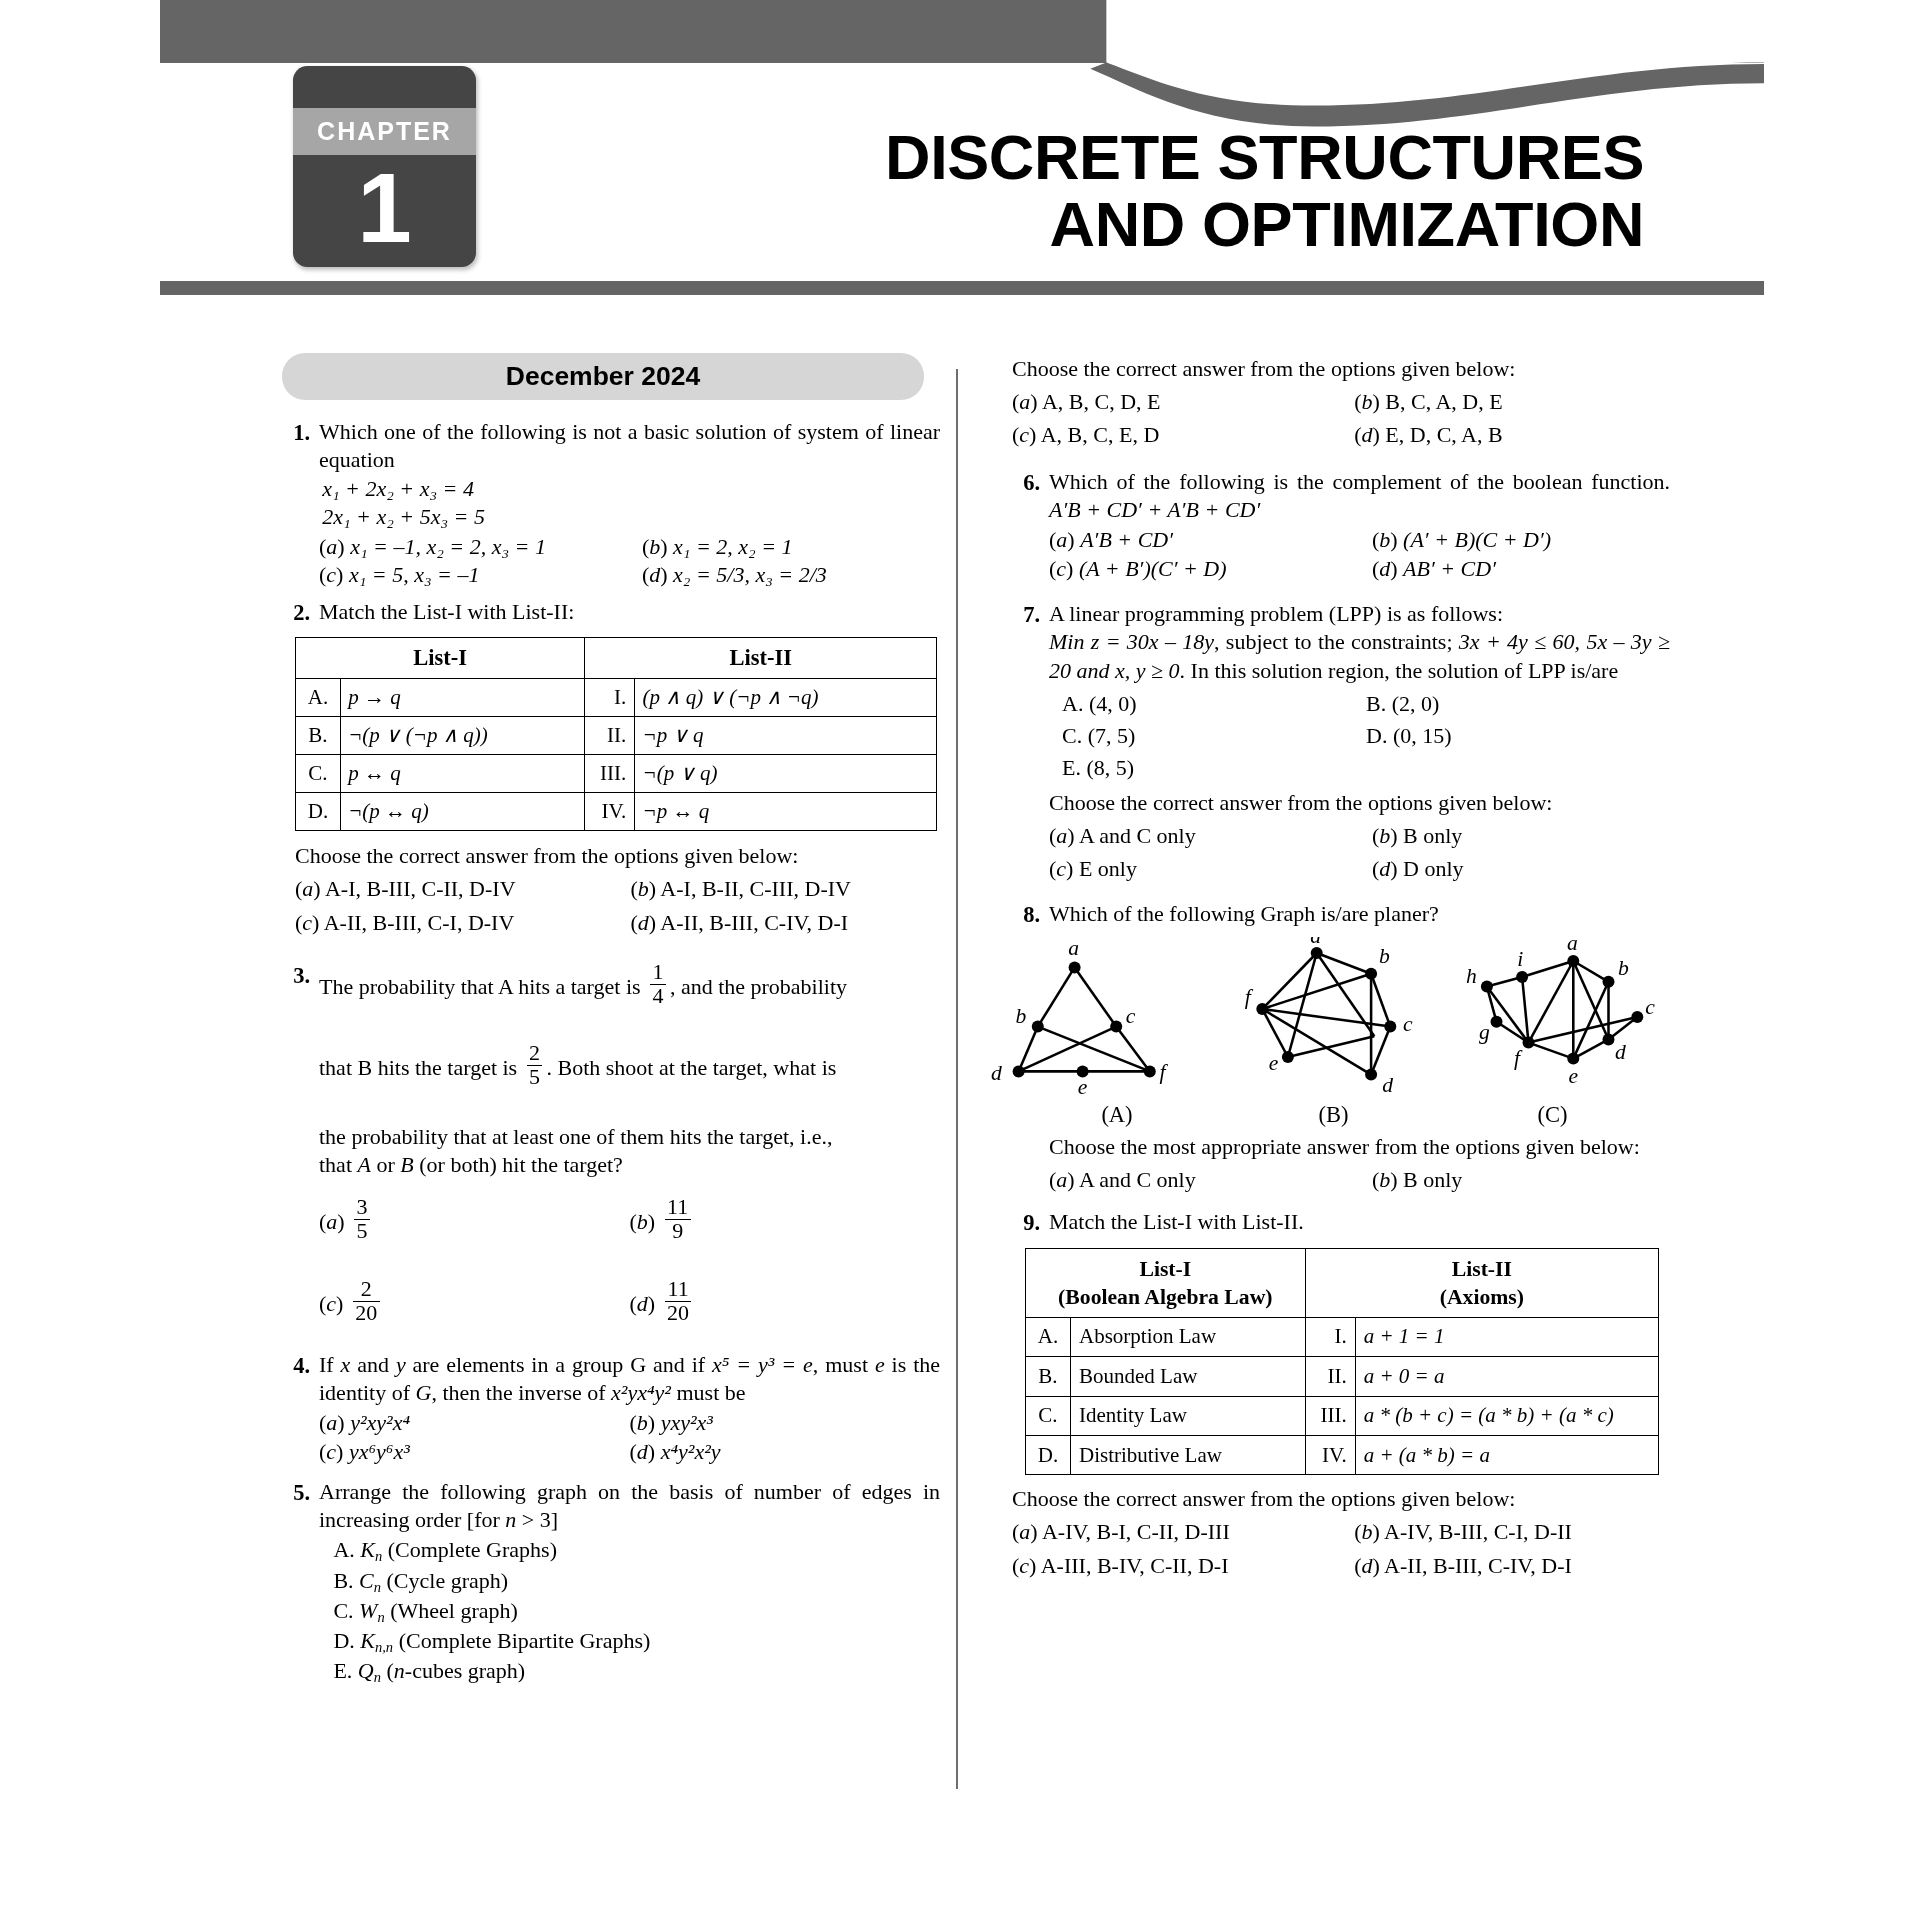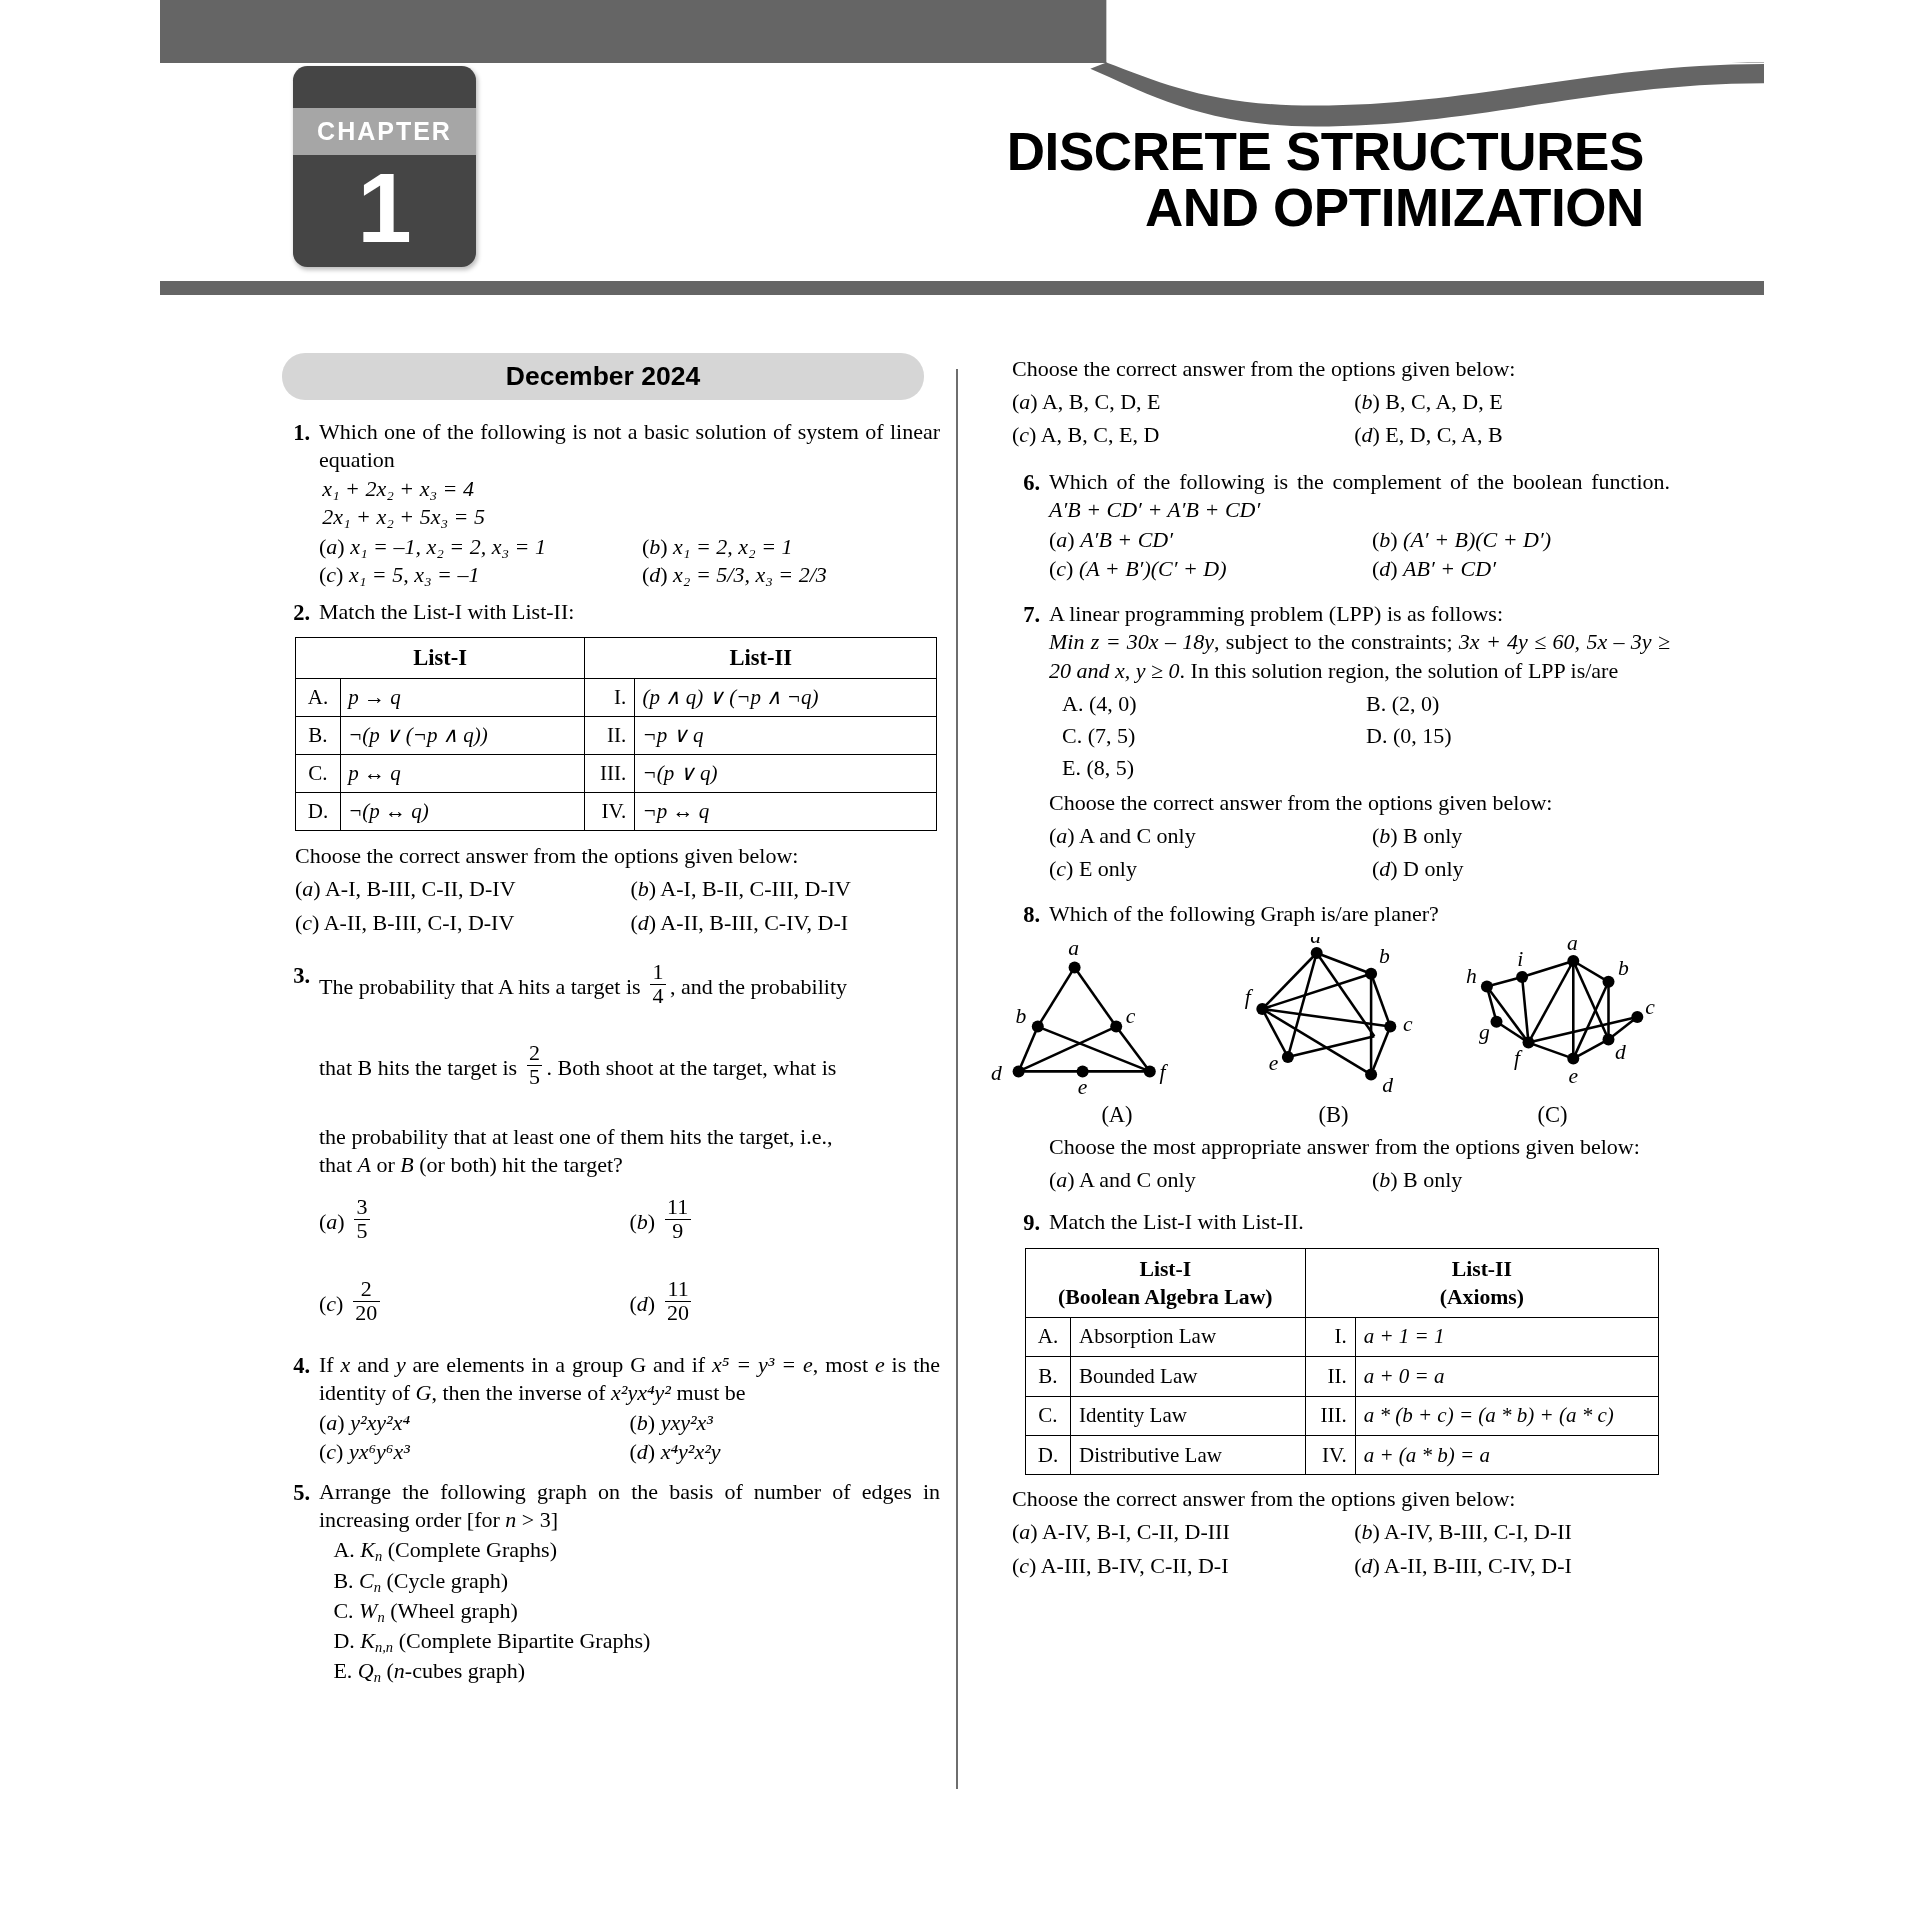--- a/index.html
+++ b/index.html
@@ -32,21 +32,21 @@
   }
   .chapter-num {
     position: absolute; left: 0; top: 90px; width: 183px;
     color: #ffffff; font-family: "Liberation Sans", sans-serif;
     font-weight: bold; font-size: 98px; text-align: center; line-height: 104px;
   }
   .chapter-title {
     position: absolute; left: 561px; top: 124px; width: 1083px;
     text-align: right;
     font-family: "Liberation Sans", sans-serif;
-    font-weight: bold; font-size: 53px; line-height: 1.06;
+    font-weight: bold; font-size: 63px; line-height: 1.06;
     letter-spacing: -0.4px;
     color: #000;
   }
   .hdr-rule {
     position: absolute; left: 160px; top: 281px; width: 1604px; height: 13.6px;
     background: #656565;
   }
 
   
   .content { position: absolute; left: 0; top: 353px; width: 1925px; height: 1572px; }
@@ -286,21 +286,21 @@
                 <span class="d">20</span>
               </span>
             </div>
           </div>
         </div>
       </div>
 
       <div class="q" style="margin-top:26px;">
         <div class="q-num">4.</div>
         <div class="q-body">
-          <div class="q-text"><span>If </span><i>x</i><span> and </span><i>y</i><span> are elements in a group G and if </span><i>x⁵ = y³ = e</i><span>, most </span><i>e</i><span> is the identity of </span><i>G</i><span>, then the inverse of </span><i>x²yx⁴y²</i><span> must be</span></div>
+          <div class="q-text"><span>If </span><i>x</i><span> and </span><i>y</i><span> are elements in a group G and if </span><i>x⁵ = y³ = e</i><span>, must </span><i>e</i><span> is the identity of </span><i>G</i><span>, then the inverse of </span><i>x²yx⁴y²</i><span> must be</span></div>
           <div class="optrow" style="margin-top:1.6px;">
             <div>(<i>a</i>) <i>y²xy²x⁴</i></div>
             <div>(<i>b</i>) <i>yxy²x³</i></div>
           </div>
           <div class="optrow">
             <div>(<i>c</i>) <i>yx⁶y⁶x³</i></div>
             <div>(<i>d</i>) <i>x⁴y²x²y</i></div>
           </div>
         </div>
       </div>

